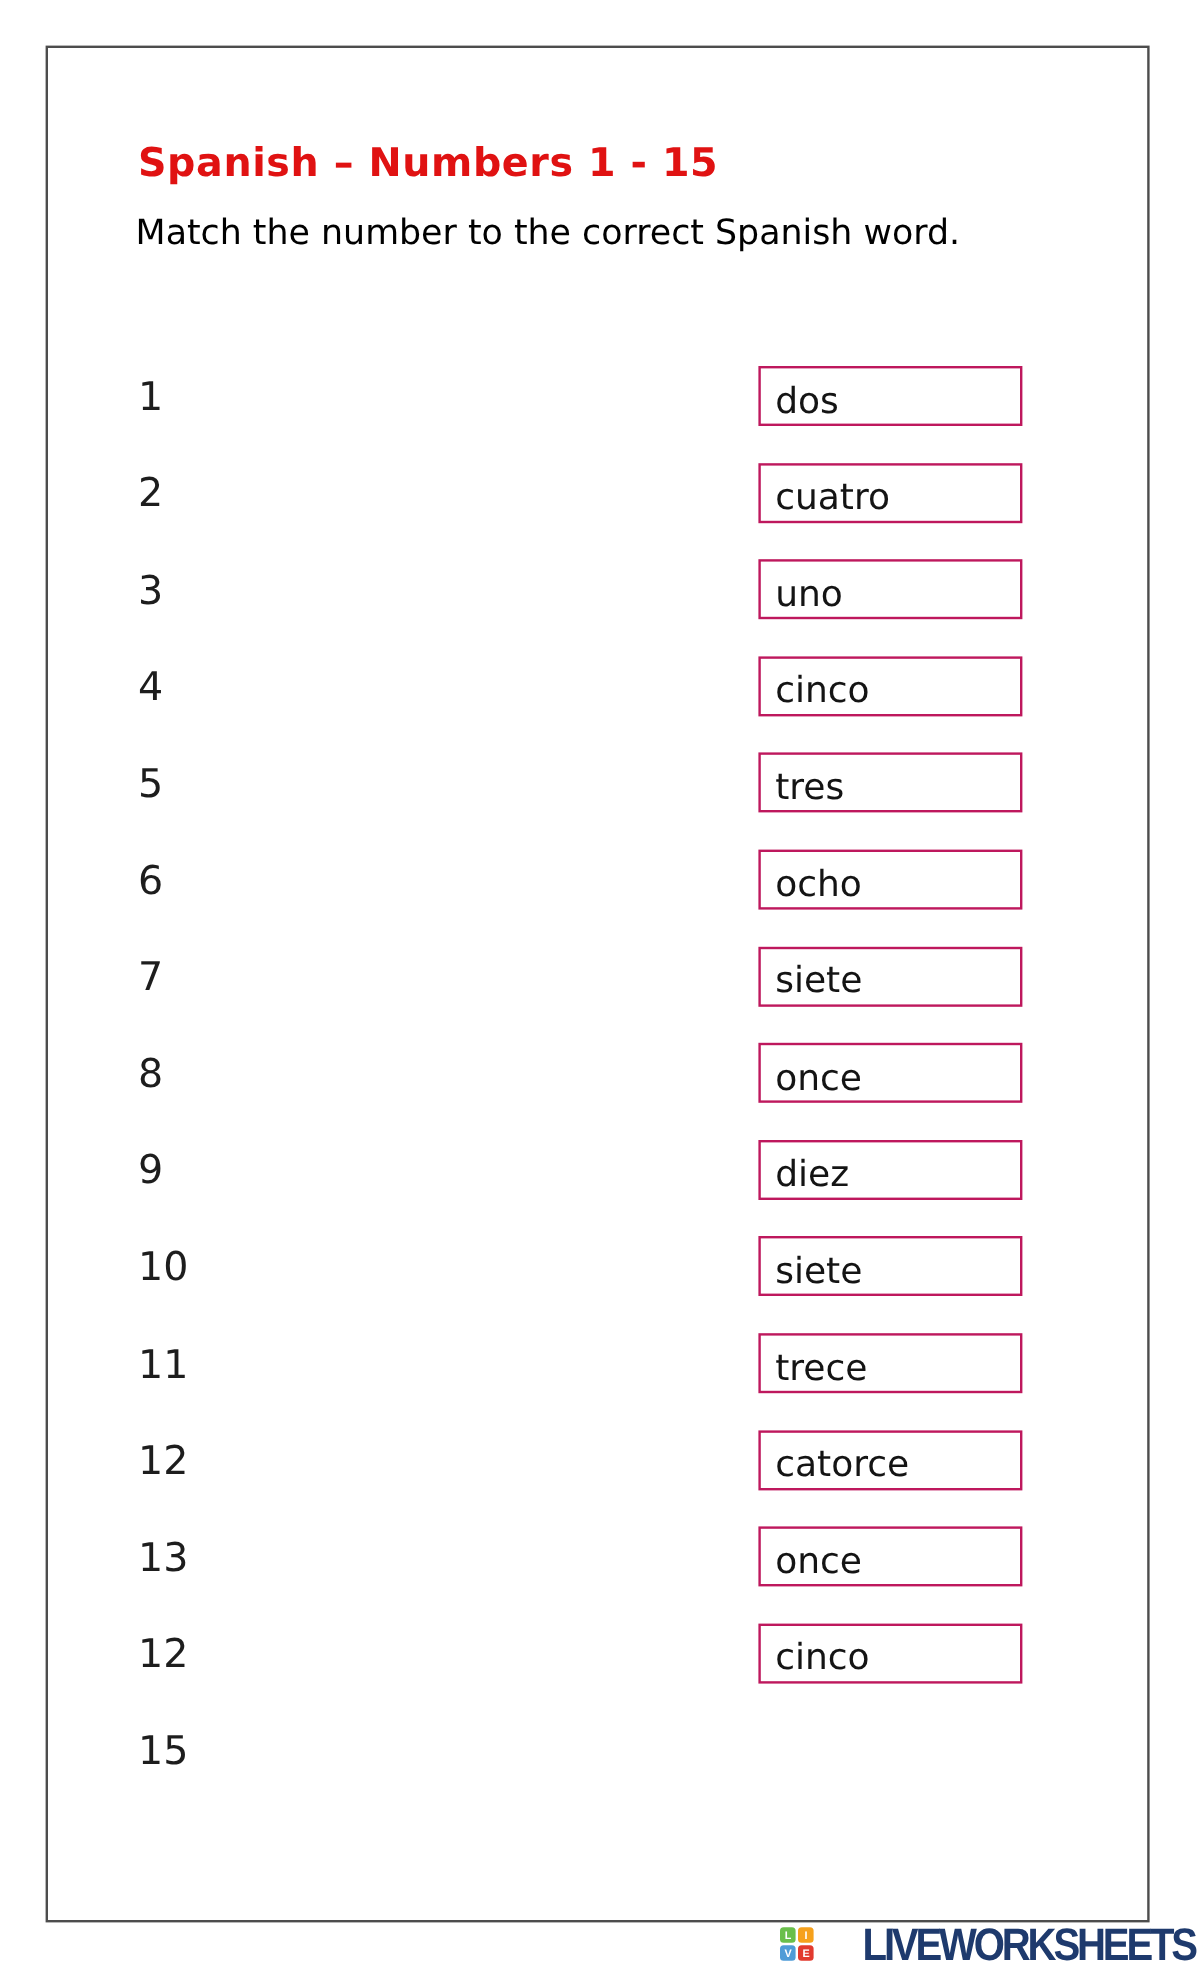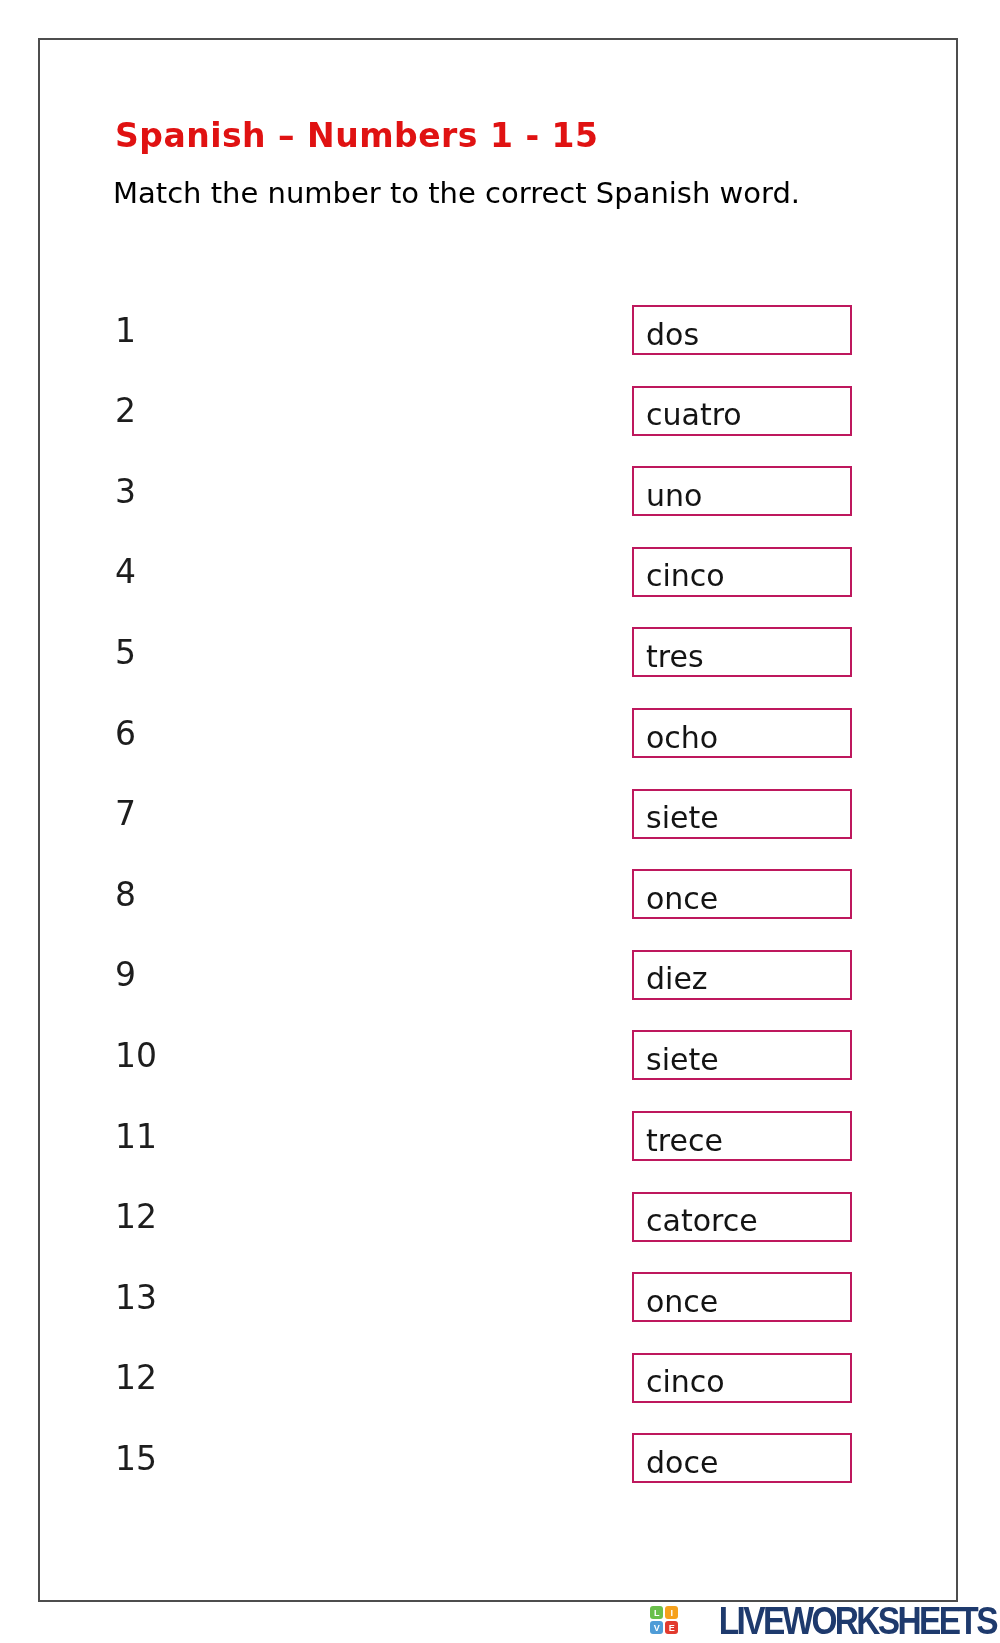--- a/index.html
+++ b/index.html
@@ -205,23 +205,20 @@
 
 <div class="match-row" style="--i:13">
   <div class="num-label">12</div>
   <div class="word-box">
     <span class="word-label">cinco</span>
   </div>
 </div>
 
 <div class="match-row" style="--i:14">
   <div class="num-label">15</div>
-  <div class="word-box">
-    <span class="word-label">doce</span>
-  </div>
 </div>
 
 <div class="logo">
   <span class="logo-icon">
     <span class="logo-cell" style="background-color: rgb(106, 191, 75);">L</span>
     <span class="logo-cell" style="background-color: rgb(246, 161, 28);">I</span>
     <span class="logo-cell" style="background-color: rgb(79, 156, 215);">V</span>
     <span class="logo-cell" style="background-color: rgb(226, 58, 46);">E</span>
   </span>
   <span class="logo-text" style="color: rgb(30, 58, 109);">LIVEWORKSHEETS</span>

